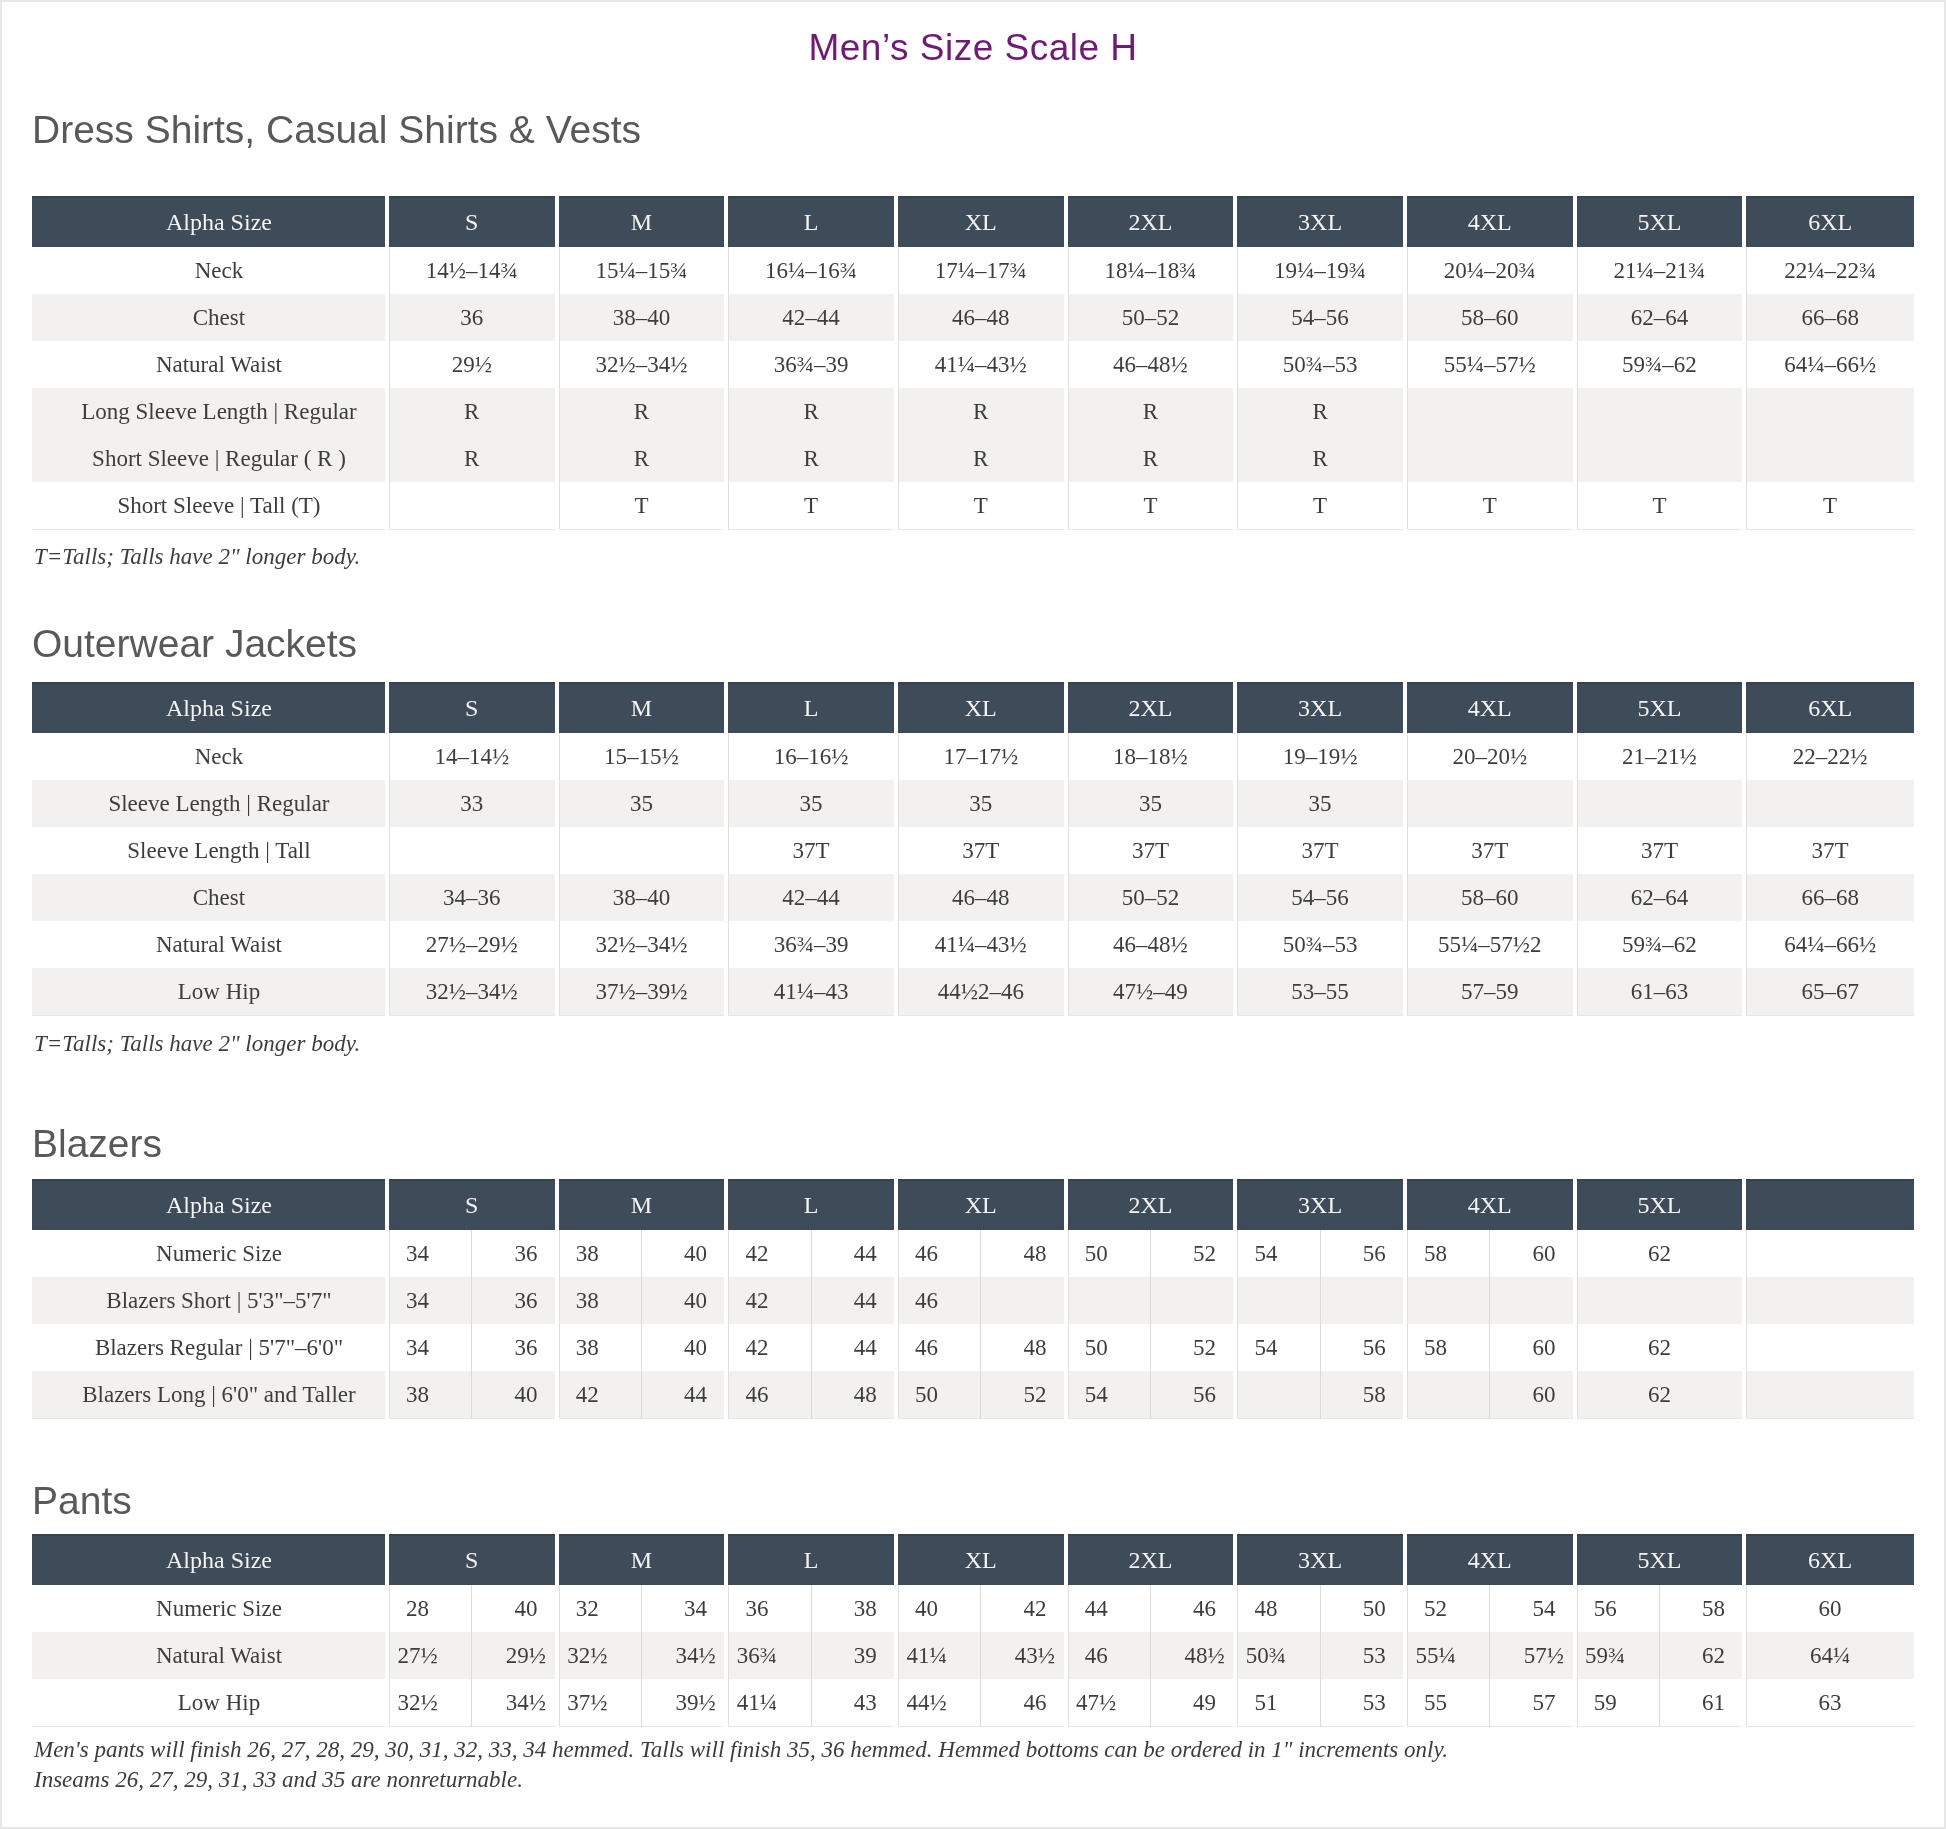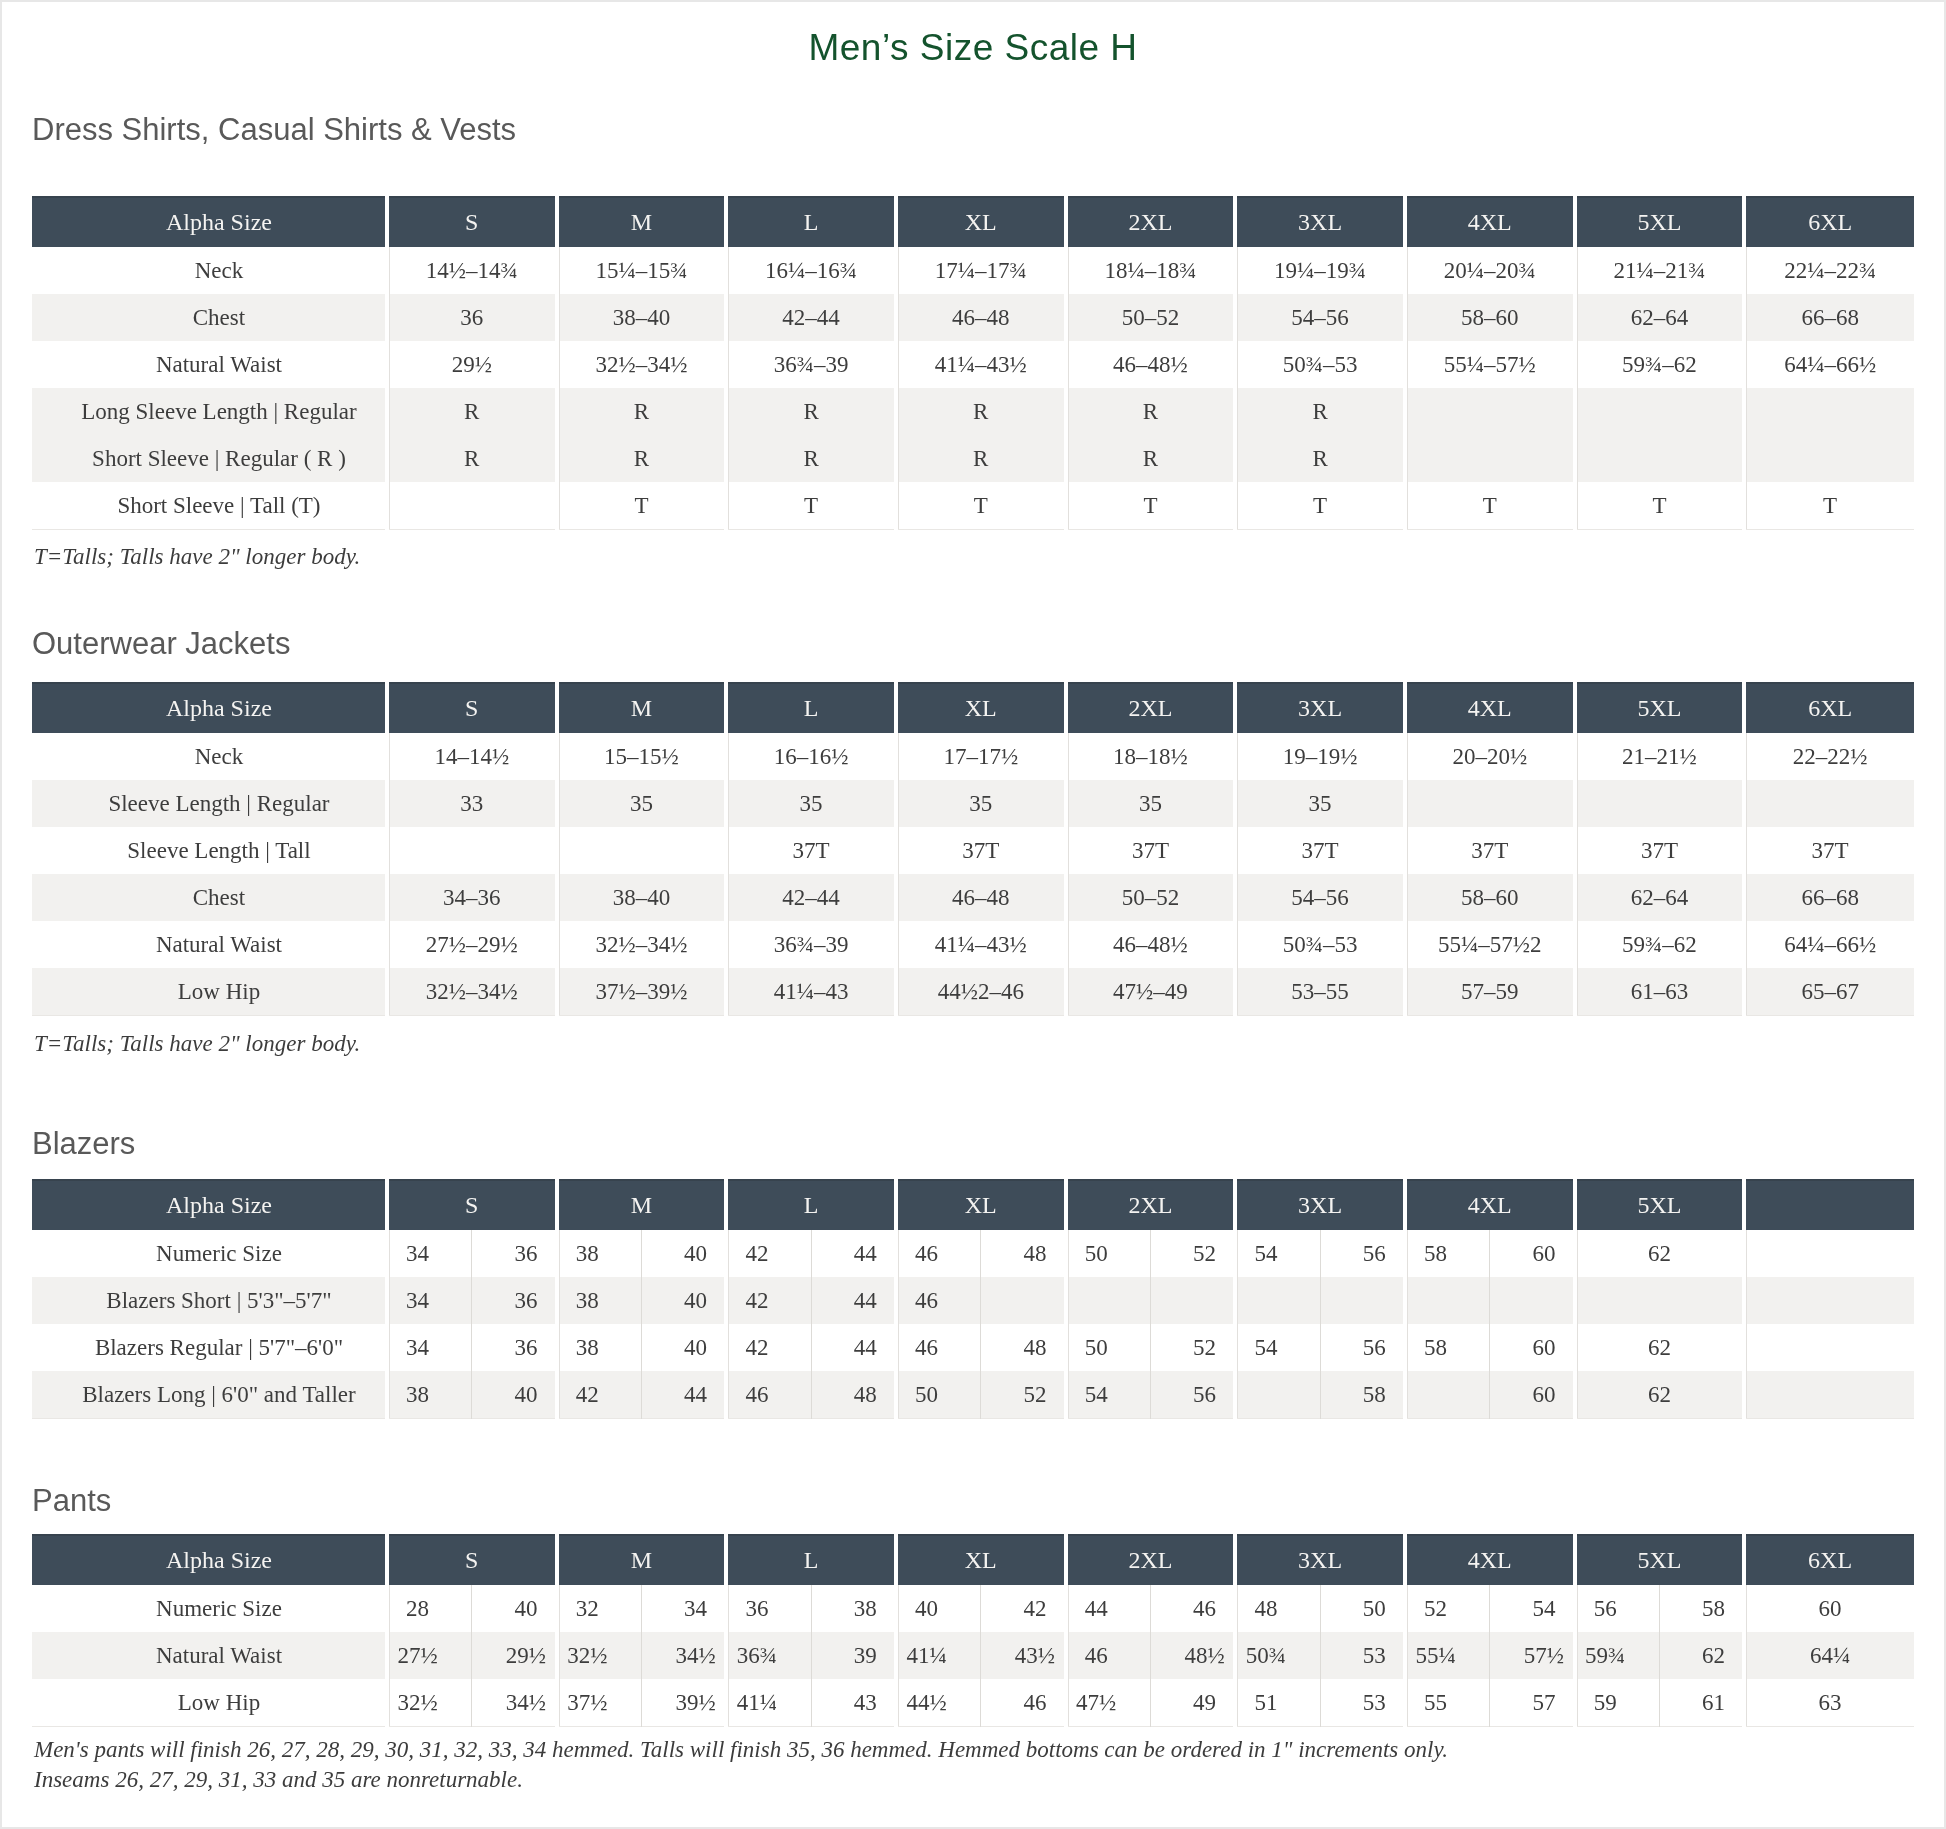--- a/index.html
+++ b/index.html
@@ -12,28 +12,28 @@
     padding:20px 30px 0 30px;
     overflow:hidden;
     font-family:"Liberation Serif",serif;
   }
   h1.doc-title{
     margin:0;
     font-family:"Liberation Sans",sans-serif;
     font-weight:400;
     font-size:37px;
     line-height:52px;
-    color:#14532d;
+    color:#701a75;
     text-align:center;
     letter-spacing:0.5px;
   }
   h2.sec-heading{
     font-family:"Liberation Sans",sans-serif;
     font-weight:400;
-    font-size:31px;
+    font-size:39px;
     line-height:40px;
     color:#595959;
     margin:0;
   }
   .s1 h2{margin-top:36px;}
   .s2 h2{margin-top:52px;}
   .s3 h2{margin-top:65px;}
   .s4 h2{margin-top:62px;}
   .s1 .tbl{margin-top:46px;}
   .s2 .tbl{margin-top:18px;}

